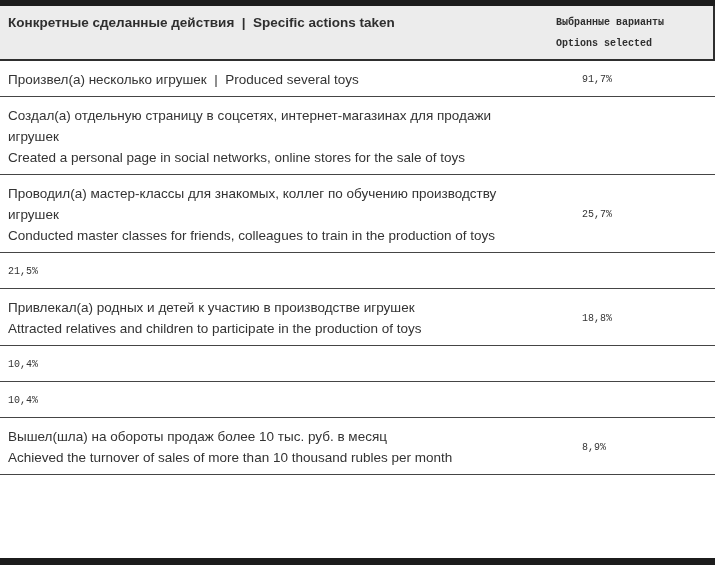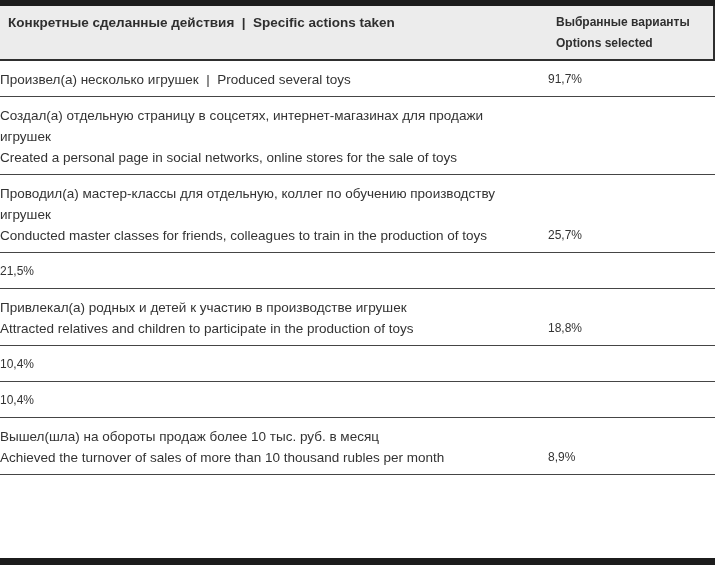--- a/index.html
+++ b/index.html
@@ -33,42 +33,44 @@
     align-items: flex-start;
     background: #ececec;
     padding: 6px 0 5px 8px;
     border-bottom: 2px solid #2e2e2e;
     border-right: 2px solid #2e2e2e;
     box-sizing: border-box;
     flex: 0 0 auto;
   }
   .row {
     display: flex;
-    align-items: flex-end;
-    padding: 8px 0 6px 0;
+    align-items: center;
+    padding: 8px 0 6px 8px;
     border-bottom: 1px solid #454545;
     box-sizing: border-box;
     flex: 0 0 auto;
+    gap: 26px;
   }
   .row:last-of-type {
     border-bottom: none;
   }
   .cell-action {
     width: 548px;
     flex: 0 0 548px;
     font-size: 13.5px;
     line-height: 21px;
     white-space: pre;
     overflow: visible;
   }
   .cell-pct {
     flex: 1 1 auto;
-    font-size: 12px;
+    font-size: 10px;
     line-height: 21px;
     white-space: pre;
+    font-family: Liberation Mono, monospace;
   }
   .thead .cell-action,
   .thead .cell-pct {
     font-weight: bold;
     color: #2f2f2f;
   }
 </style>
 </head>
 <body>
 
@@ -86,21 +88,21 @@
     <div class="cell-pct">91,7%</div>
   </div>
 
   <div class="row">
     <div class="cell-action">Создал(а) отдельную страницу в соцсетях, интернет-магазинах для продажи
 игрушек
 Created a personal page in social networks, online stores for the sale of toys</div>
   </div>
 
   <div class="row">
-    <div class="cell-action">Проводил(а) мастер-классы для отдельную, коллег по обучению производству
+    <div class="cell-action">Проводил(а) мастер-классы для знакомых, коллег по обучению производству
 игрушек
 Conducted master classes for friends, colleagues to train in the production of toys</div>
     <div class="cell-pct">25,7%</div>
   </div>
 
   <div class="row">
     <div class="cell-pct">21,5%</div>
   </div>
 
   <div class="row">

